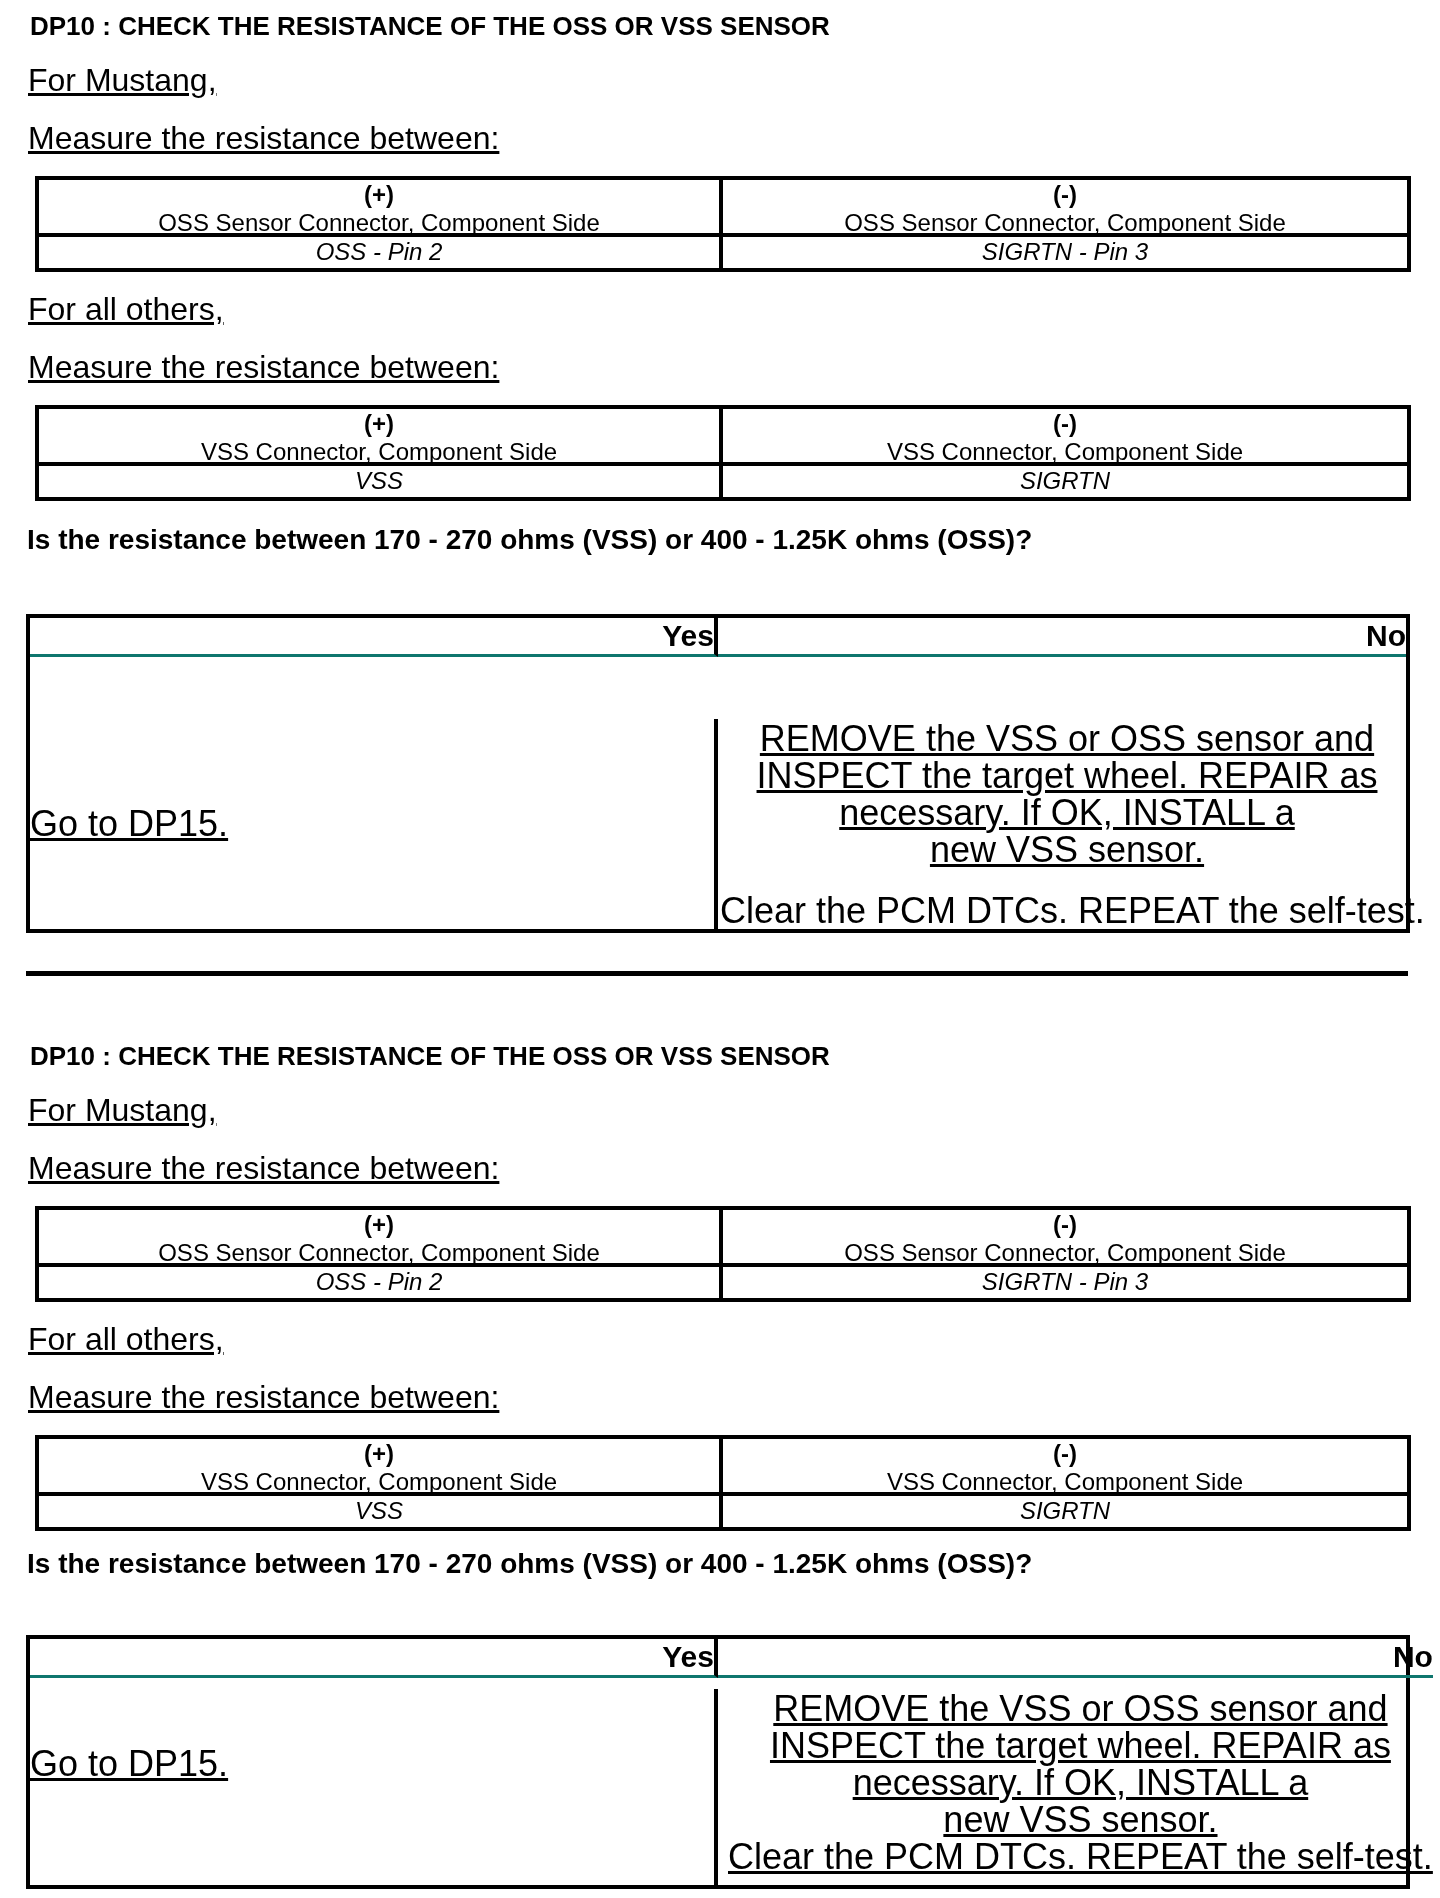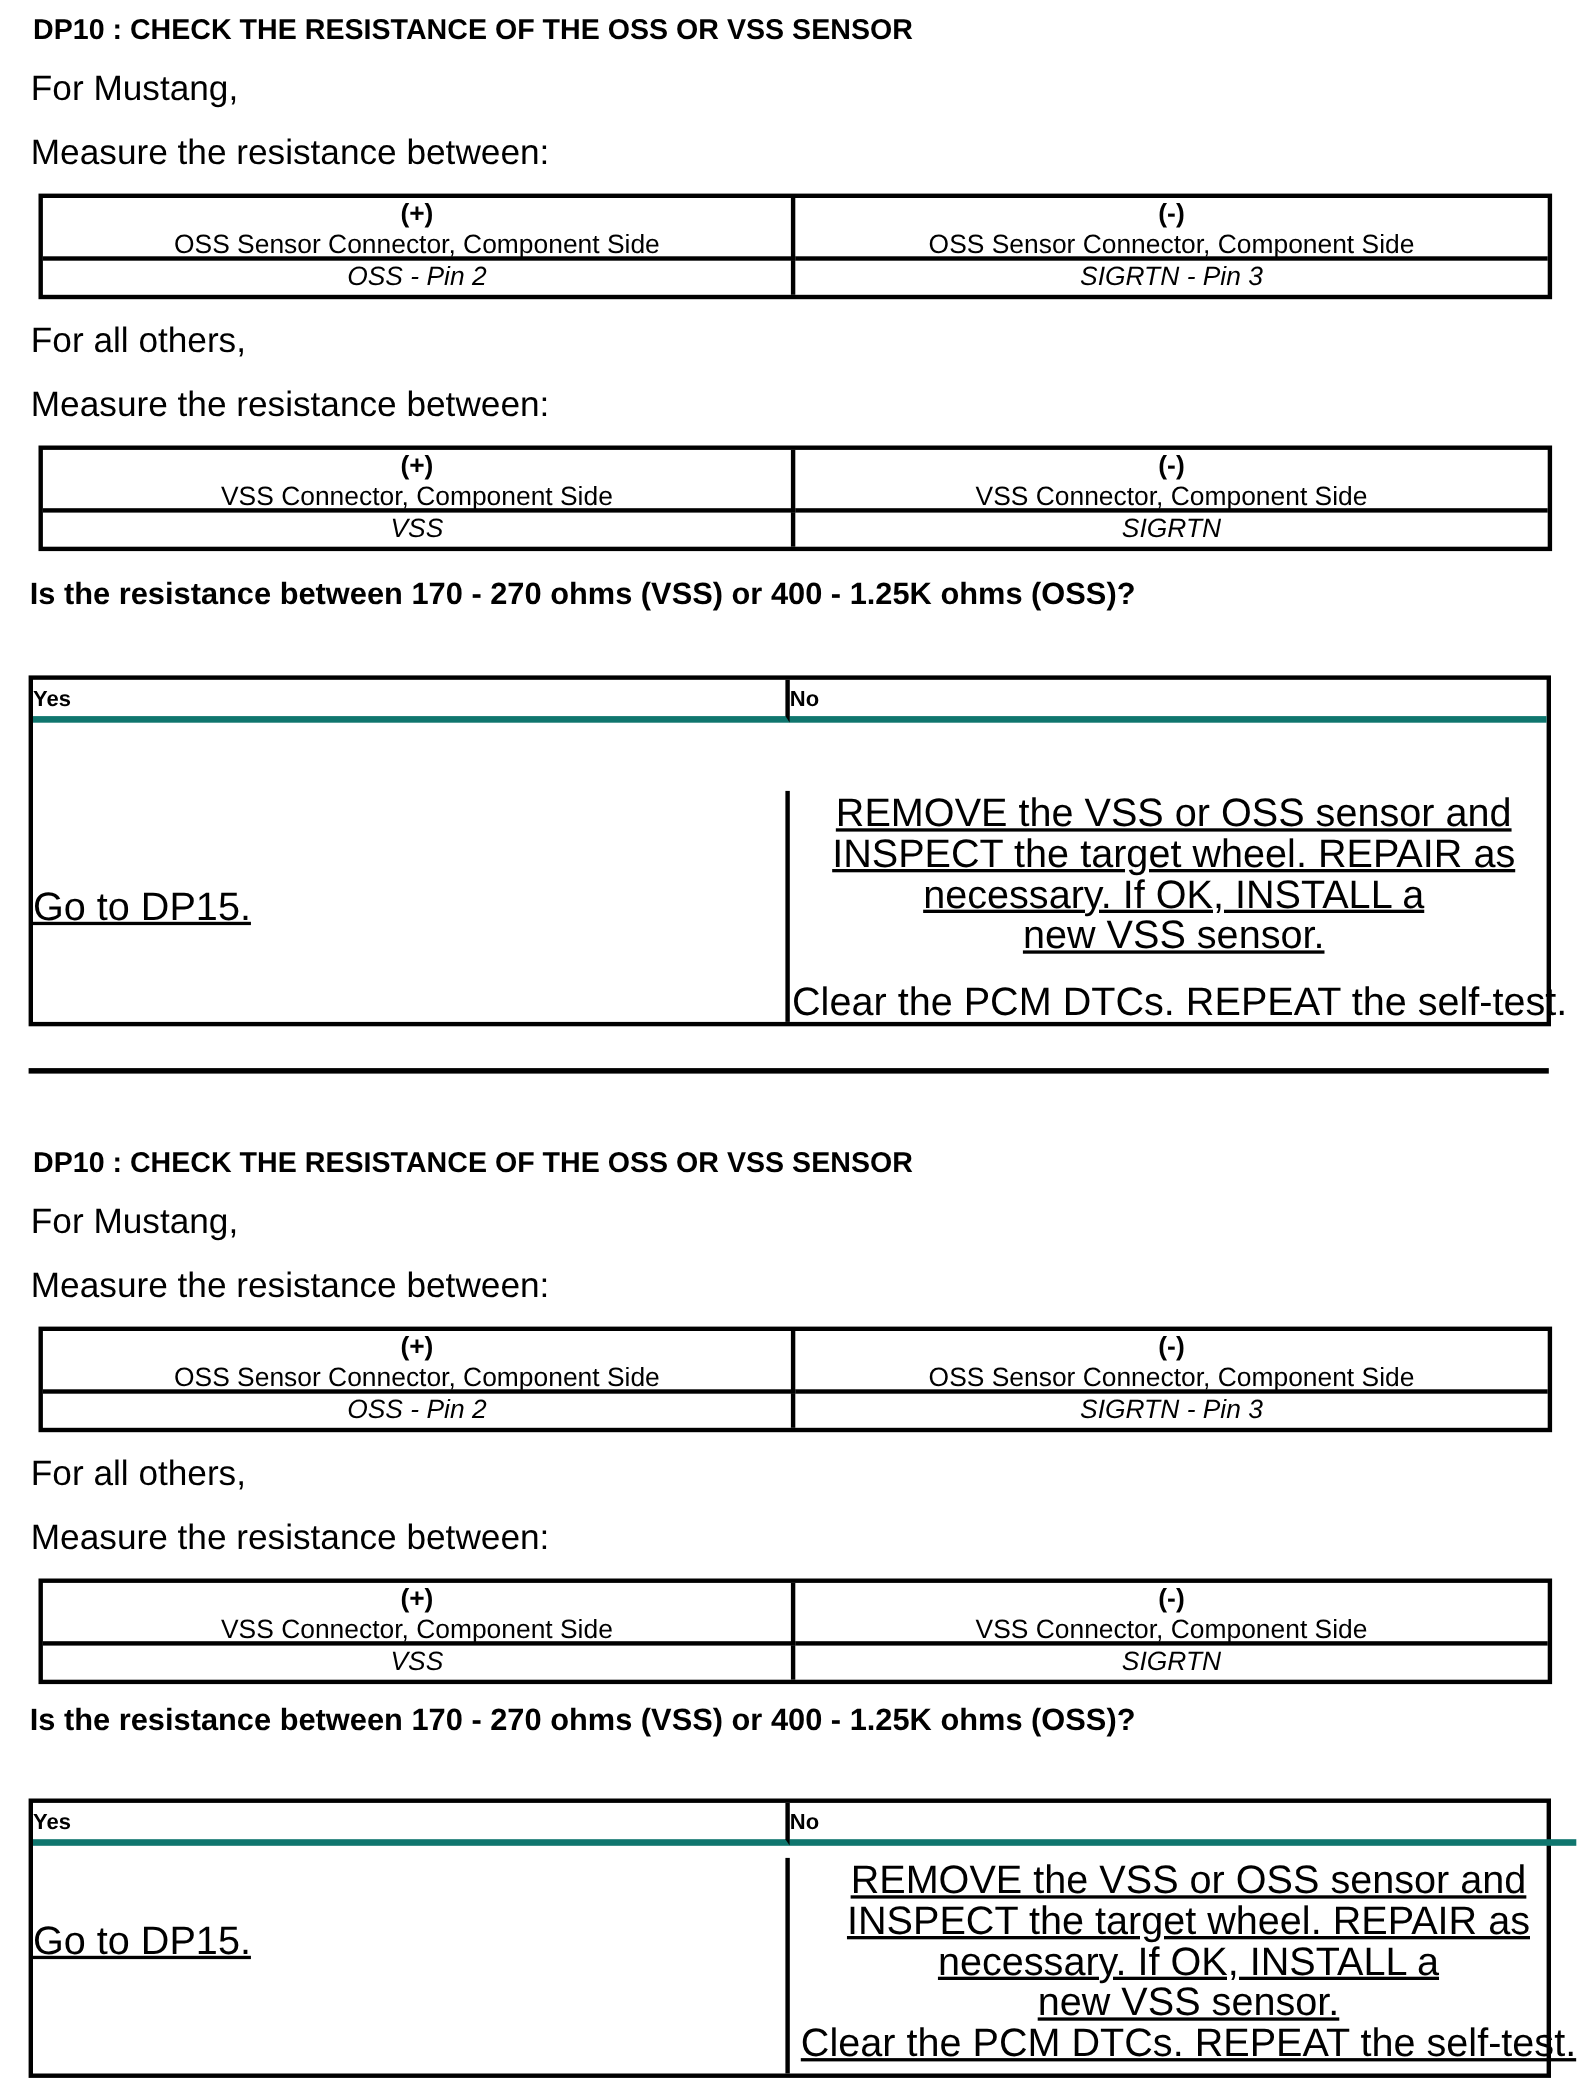--- a/index.html
+++ b/index.html
@@ -17,20 +17,21 @@
     .title {
       font-weight: bold;
       font-size: 26px;
       line-height: 30px;
       white-space: nowrap;
     }
     .body-text {
       font-size: 32px;
       line-height: 36px;
       white-space: nowrap;
+      text-decoration: underline;
     }
     .question {
       font-weight: bold;
       font-size: 28px;
       line-height: 36px;
       white-space: nowrap;
     }
 
     
     .conn-table {
@@ -56,25 +57,25 @@
     .yn-table {
       position: absolute;
       left: 26px;
       width: 1384px;
       border: 4px solid #000;
       display: grid;
       grid-template-columns: 688px 1fr;
     }
     .yn-head {
       height: 39px;
-      text-align: left;
+      text-align: right;
       font-weight: bold;
-      font-size: 20px;
+      font-size: 30px;
       line-height: 36px;
-      border-bottom: 6px solid #0f766e;
+      border-bottom: 3px solid #0f766e;
     }
     .yn-head.left, .yn-body.left { border-right: 4px solid #000; }
     .yn-body {
       text-align: center;
       font-size: 36px;
       line-height: 37px;
       position: relative;
       text-decoration: underline;
     }
     .yn-body.left { display: flex; align-items: center; }

